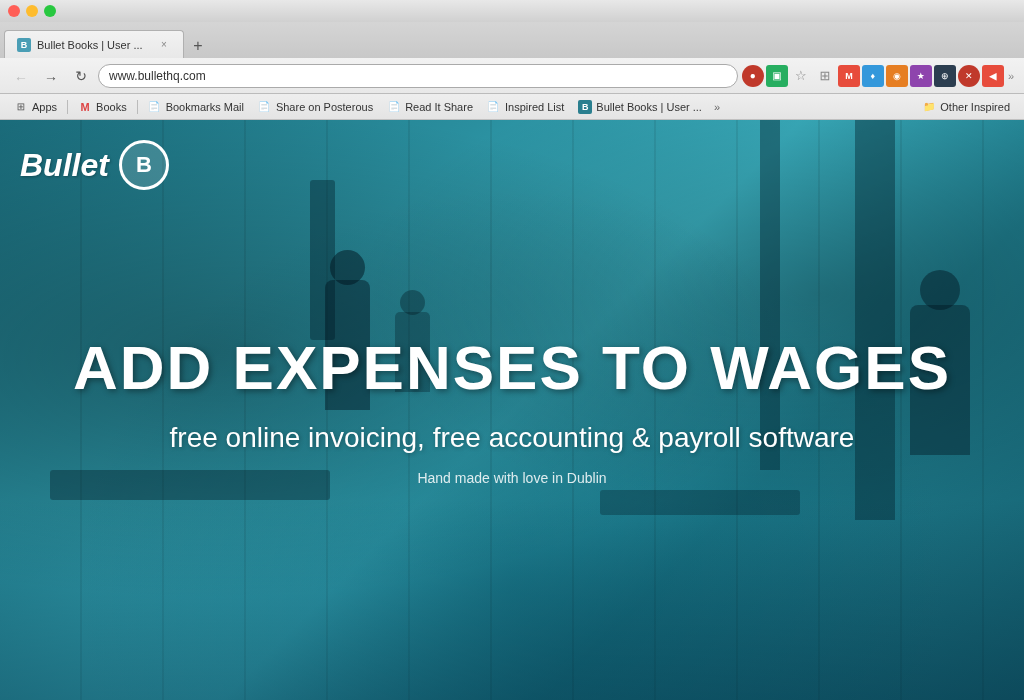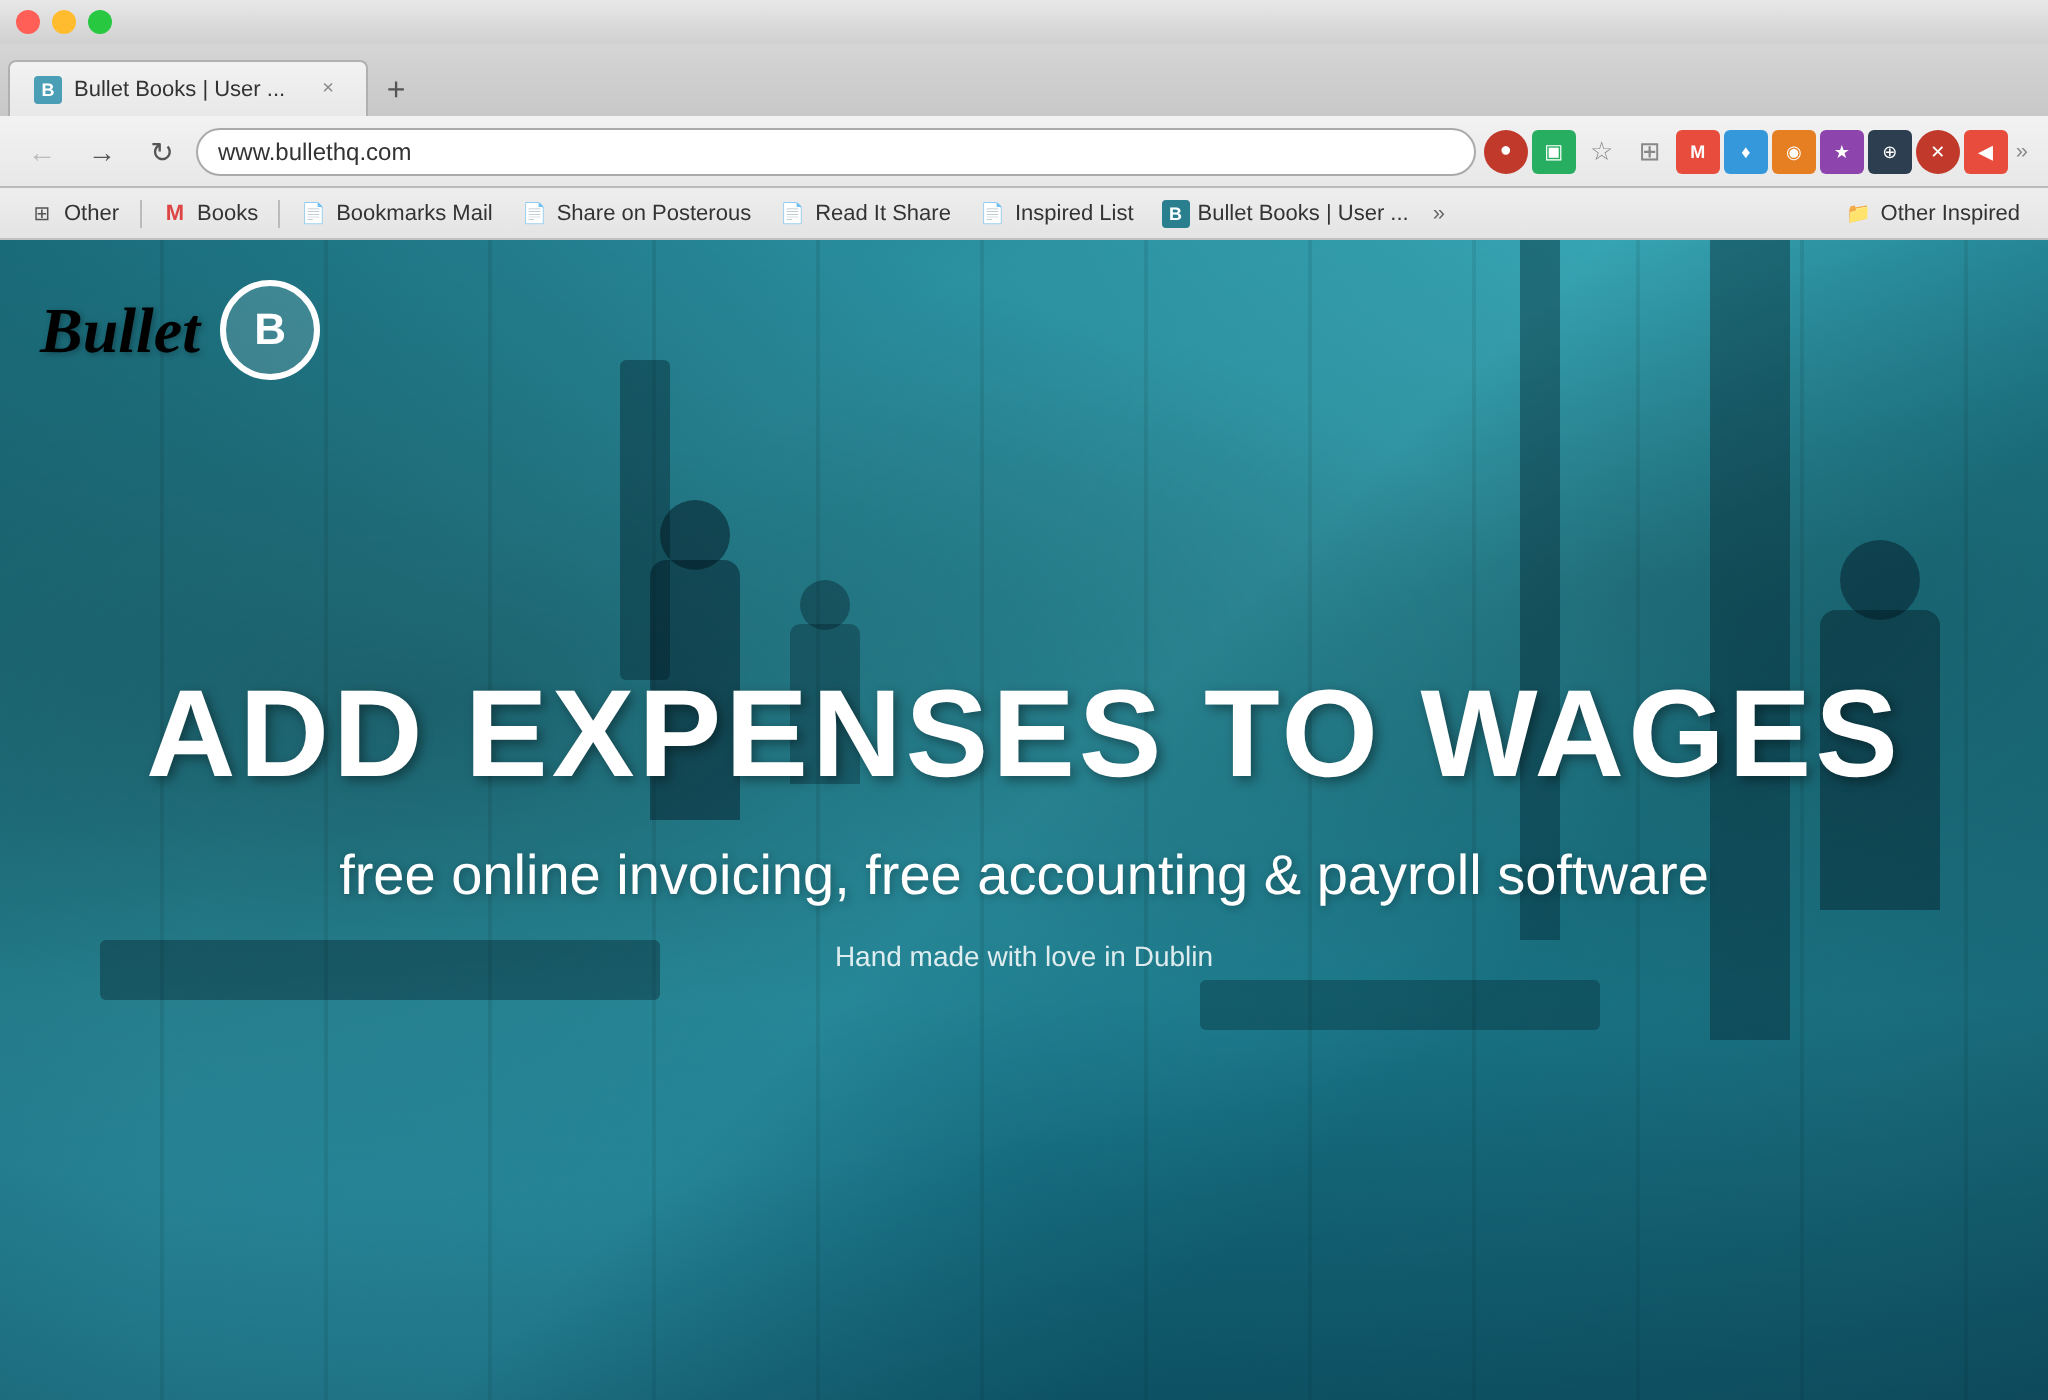--- a/index.html
+++ b/index.html
@@ -219,23 +219,23 @@
 
     .site-logo {
       position: absolute;
       top: 20px;
       left: 20px;
       display: flex;
       align-items: center;
       gap: 10px;
     }
     .logo-text {
-      font-family: Liberation Serif, serif;
+      font-family: Liberation Sans, sans-serif;
       font-size: 32px;
-      color: #000000;
+      color: #ffffff;
       font-style: italic;
       font-weight: bold;
       text-shadow: 1px 1px 3px rgba(0,0,0,0.3);
     }
     .logo-circle {
       width: 50px; height: 50px;
       border-radius: 50%;
       border: 3px solid white;
       display: flex; align-items: center; justify-content: center;
       background: rgba(255,255,255,0.15);
@@ -320,21 +320,21 @@
       <div class="toolbar-icon" style="background:#2c3e50; border-radius:3px; color:white; font-size:9px;">⊕</div>
       <div class="toolbar-icon" style="background:#c0392b; border-radius:50%; color:white; font-size:9px;">✕</div>
       <div class="toolbar-icon" style="background:#e74c3c; border-radius:3px; color:white; font-size:9px; font-weight:bold;">◀</div>
       <span style="font-size:11px; color:#888; padding: 0 2px;">»</span>
     </div>
   </div>
 
   <div class="bookmarks-bar">
     <div class="bookmark-item">
       <span class="bookmark-icon apps-icon">⊞</span>
-      <span>Other</span>
+      <span>Apps</span>
     </div>
     <div class="bookmark-separator"></div>
     <div class="bookmark-item">
       <span class="bookmark-icon gmail-icon">M</span>
       <span>Books</span>
     </div>
     <div class="bookmark-separator"></div>
     <div class="bookmark-item">
       <span class="bookmark-icon" style="color:#888;">📄</span>
       <span>Bookmarks Mail</span>

